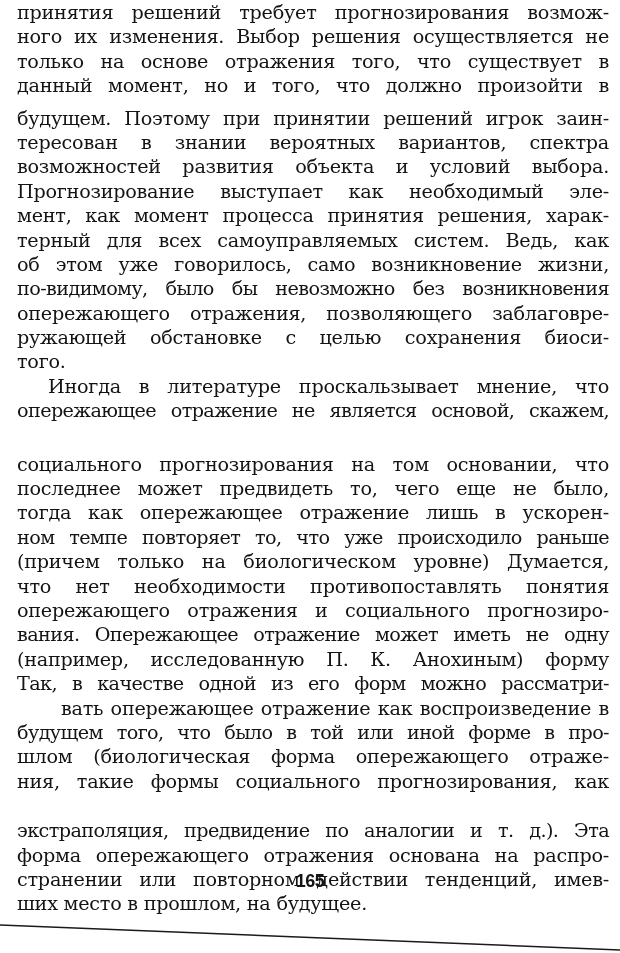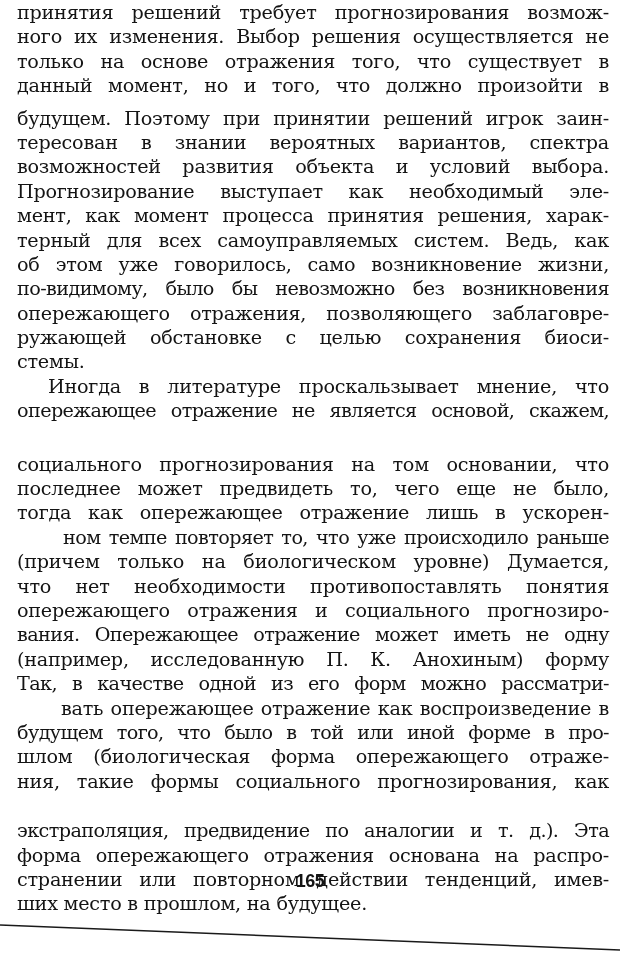--- a/index.html
+++ b/index.html
@@ -36,29 +36,29 @@
       <span class="line" style="display: block; margin-top: 8px;">будущем. Поэтому при принятии решений игрок заин-</span>
       <span class="line" style="display: block;">тересован в знании вероятных вариантов, спектра</span>
       <span class="line" style="display: block;">возможностей развития объекта и условий выбора.</span>
       <span class="line" style="display: block;">Прогнозирование выступает как необходимый эле-</span>
       <span class="line" style="display: block;">мент, как момент процесса принятия решения, харак-</span>
       <span class="line" style="display: block;">терный для всех самоуправляемых систем. Ведь, как</span>
       <span class="line" style="display: block;">об этом уже говорилось, само возникновение жизни,</span>
       <span class="line tight" style="display: block;">по-видимому, было бы невозможно без возникновения</span>
       <span class="line" style="display: block;">опережающего отражения, позволяющего заблаговре-</span>
       <span class="line" style="display: block;">ружающей обстановке с целью сохранения биоси-</span>
-      <span class="line last" style="display: block;">стемы.</span>
+      <span class="line last" style="display: block;">того.</span>
     </div>
     <div>
       <span class="line indent" style="display: block;">Иногда в литературе проскальзывает мнение, что</span>
       <span class="line tight" style="display: block;">опережающее отражение не является основой, скажем,</span>
       <span class="line" style="display: block; margin-top: 29px;">социального прогнозирования на том основании, что</span>
       <span class="line" style="display: block;">последнее может предвидеть то, чего еще не было,</span>
       <span class="line" style="display: block;">тогда как опережающее отражение лишь в ускорен-</span>
-      <span class="line tight" style="display: block; margin-left: 46px;">ном темпе повторяет то, что уже происходило раньше</span>
+      <span class="line tight" style="display: block;">ном темпе повторяет то, что уже происходило раньше</span>
       <span class="line" style="display: block;">(причем только на биологическом уровне) Думается,</span>
       <span class="line" style="display: block;">что нет необходимости противопоставлять понятия</span>
       <span class="line" style="display: block;">опережающего отражения и социального прогнозиро-</span>
       <span class="line tight" style="display: block;">вания. Опережающее отражение может иметь не одну</span>
       <span class="line" style="display: block;">(например, исследованную П. К. Анохиным) форму</span>
       <span class="line tight" style="display: block;">Так, в качестве одной из его форм можно рассматри-</span>
       <span class="line" style="display: block; margin-left: 44px;">вать опережающее отражение как воспроизведение в</span>
       <span class="line tight" style="display: block;">будущем того, что было в той или иной форме в про-</span>
       <span class="line" style="display: block;">шлом (биологическая форма опережающего отраже-</span>
       <span class="line" style="display: block;">ния, такие формы социального прогнозирования, как</span>

